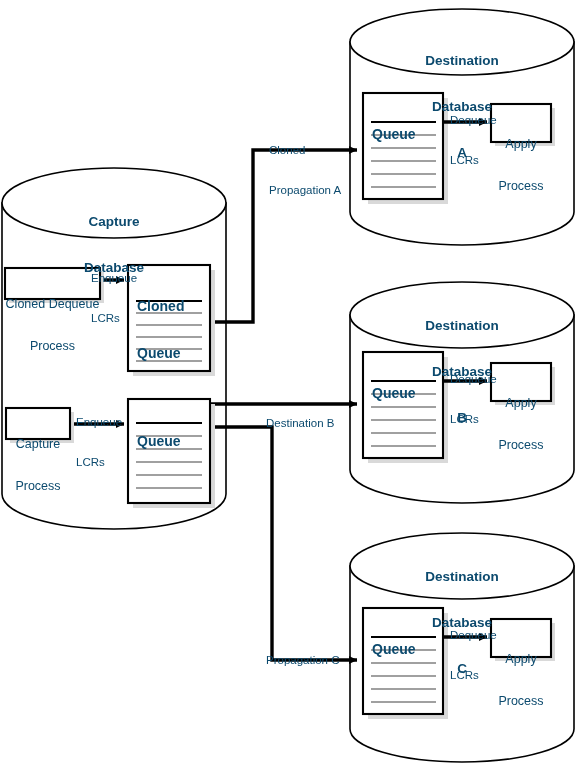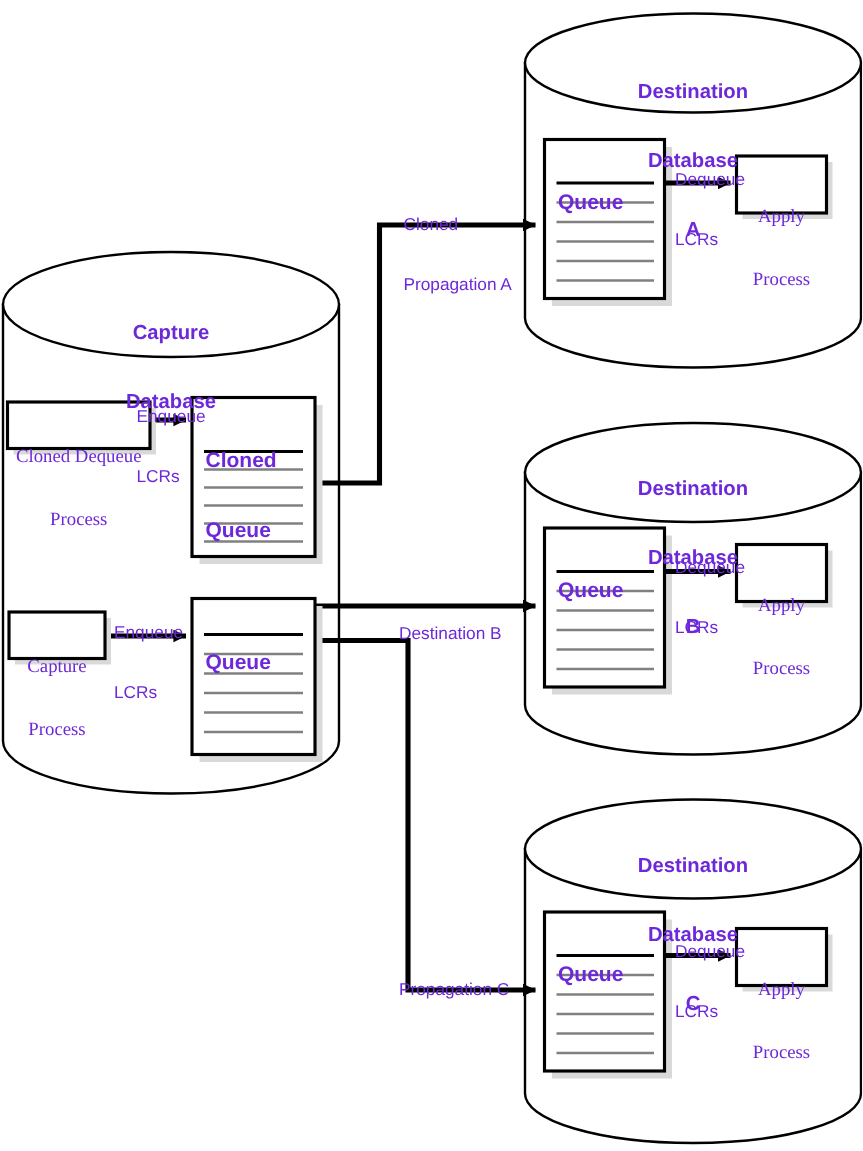--- a/index.html
+++ b/index.html
@@ -21,35 +21,34 @@
   #diagram svg.layer {
     position: absolute;
     top: 0;
     left: 0;
     width: 575px;
     height: 767px;
   }
   .lbl {
     position: absolute;
     font-family: "Liberation Sans", sans-serif;
-    color: #6d28d9;
+    color: #0c4a6e;
     line-height: 1.12;
     white-space: pre;
   }
   .db-title {
     font-weight: bold;
     font-size: 13.5px;
     text-align: center;
     line-height: 1.14;
   }
   .box-label {
     font-size: 12.5px;
     text-align: center;
     line-height: 1.12;
-    font-family: Liberation Serif, serif;
   }
   .queue-title {
     font-weight: bold;
     font-size: 14px;
     text-align: left;
     line-height: 1.12;
   }
   .flow-label {
     font-size: 11.5px;
     text-align: left;

